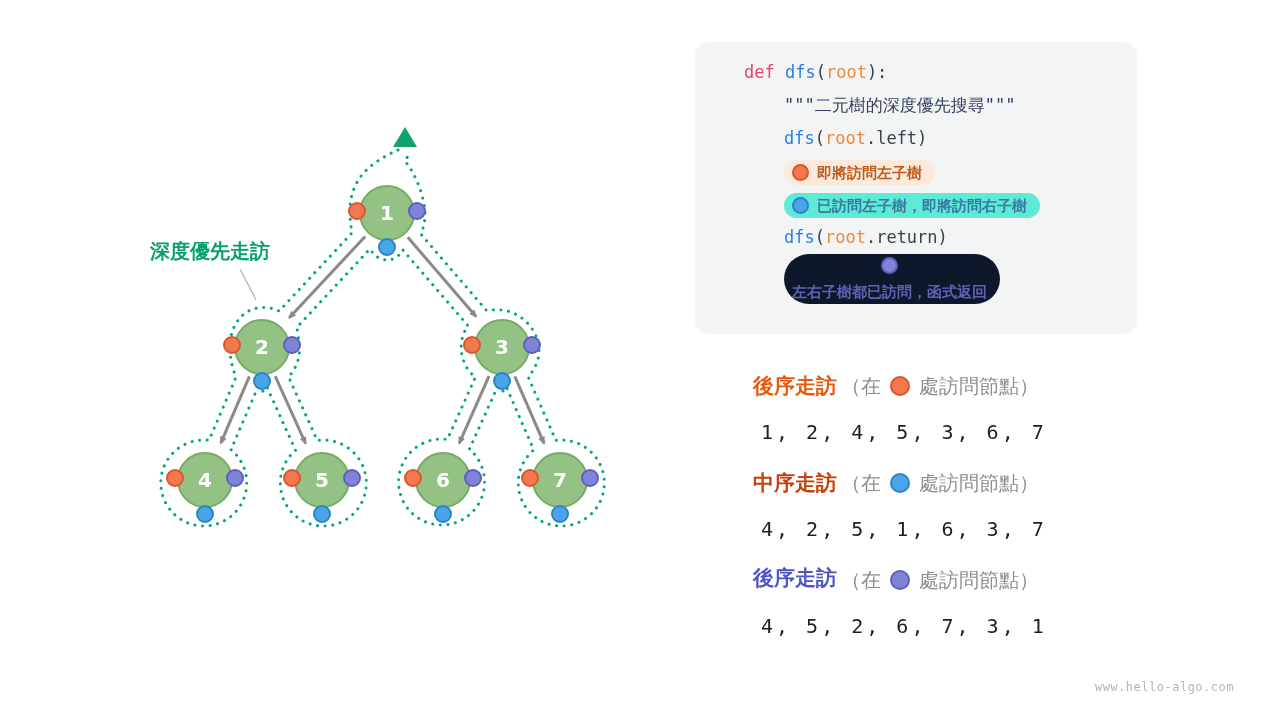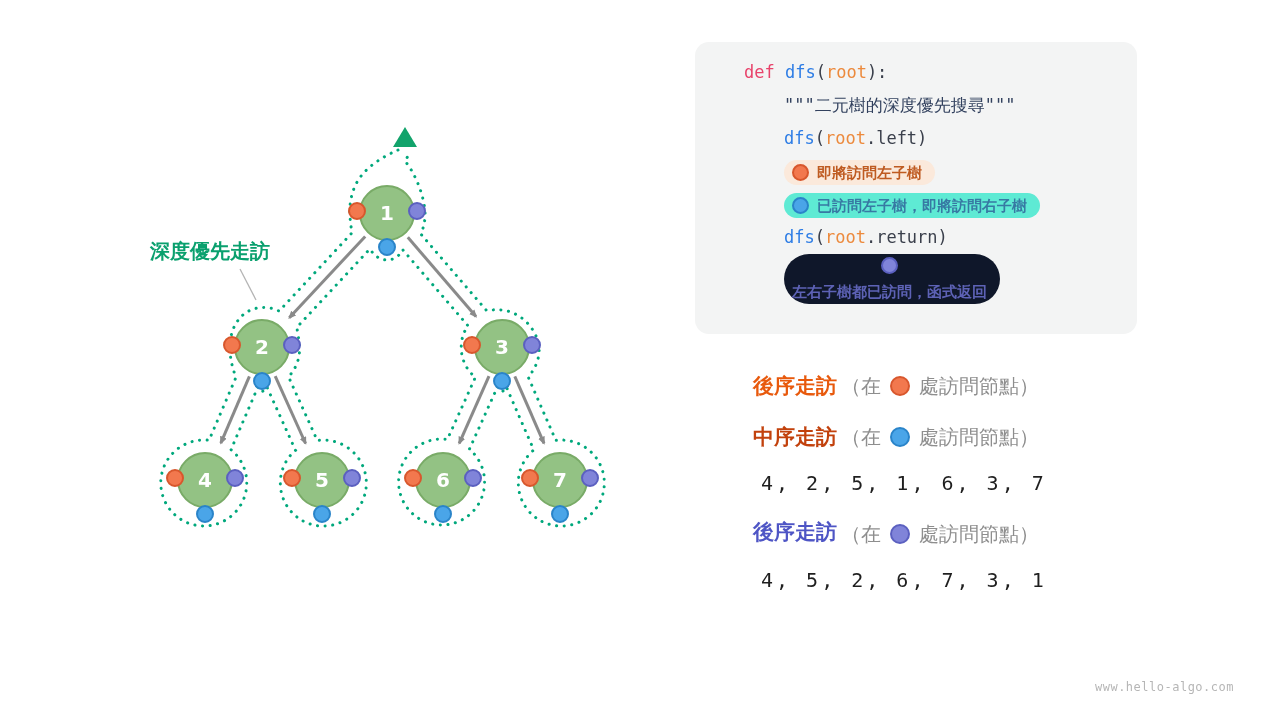--- a/index.html
+++ b/index.html
@@ -206,20 +206,21 @@
 
   <div class="trav-block">
     <div class="trav-head">
       <span class="trav-name orange">後序走訪</span>
       <span class="trav-note">
           <span>（在</span>
           <span class="inline-dot dot-orange"></span>
           <span>處訪問節點）</span>
         </span>
     </div>
+    <div class="trav-seq">1, 2, 4, 5, 3, 6, 7</div>
   </div>
 
   <div class="trav-block">
     <div class="trav-head">
       <span class="trav-name blue">中序走訪</span>
       <span class="trav-note">
           <span>（在</span>
           <span class="inline-dot dot-blue"></span>
           <span>處訪問節點）</span>
         </span>

